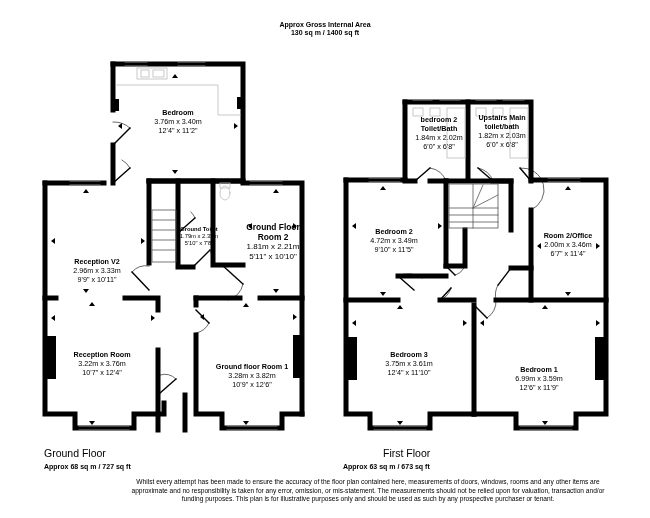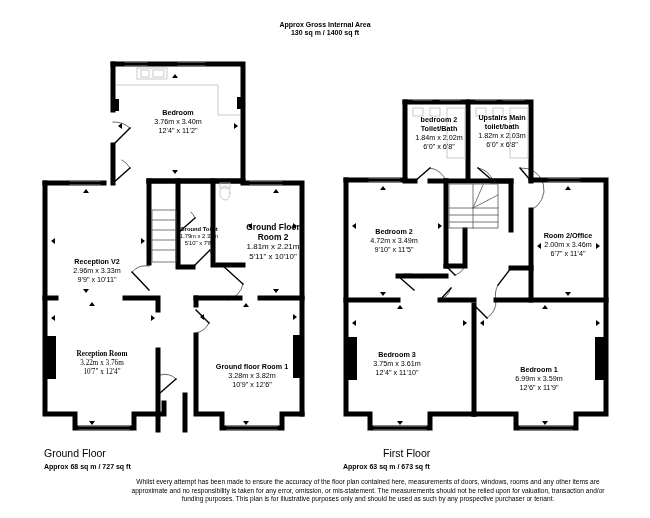--- a/index.html
+++ b/index.html
@@ -193,21 +193,21 @@
   <div class="n">Ground Toilet</div>
   <div>1.79m x 2.33m</div>
   <div>5'10" x 7'8"</div>
 </div>
 <div class="lbl big" style="left:273px;top:222px;">
   <div class="n">Ground Floor</div>
   <div class="n">Room 2</div>
   <div>1.81m x 2.21m</div>
   <div>5'11" x 10'10"</div>
 </div>
-<div class="lbl" style="left:102px;top:350px;font-family:Liberation Serif, serif;">
+<div class="lbl" style="left:102px;top:350px;">
   <div class="n">Reception Room</div>
   <div>3.22m x 3.76m</div>
   <div>10'7" x 12'4"</div>
 </div>
 <div class="lbl" style="left:252px;top:350px;margin-top:12px;">
   <div class="n">Ground floor Room 1</div>
   <div>3.28m x 3.82m</div>
   <div>10'9" x 12'6"</div>
 </div>
 
@@ -226,21 +226,21 @@
 <div class="lbl" style="left:394px;top:227px;">
   <div class="n">Bedroom 2</div>
   <div>4.72m x 3.49m</div>
   <div>9'10" x 11'5"</div>
 </div>
 <div class="lbl" style="left:568px;top:231px;">
   <div class="n">Room 2/Office</div>
   <div>2.00m x 3.46m</div>
   <div>6'7" x 11'4"</div>
 </div>
-<div class="lbl" style="left:397px;top:350px;text-align:center;">
+<div class="lbl" style="left:409px;top:350px;text-align:center;">
   <div class="n">Bedroom 3</div>
   <div>3.75m x 3.61m</div>
   <div>12'4" x 11'10"</div>
 </div>
 <div class="lbl" style="left:539px;top:350px;margin-top:15px;">
   <div class="n">Bedroom 1</div>
   <div>6.99m x 3.59m</div>
   <div>12'6" x 11'9"</div>
 </div>
 

